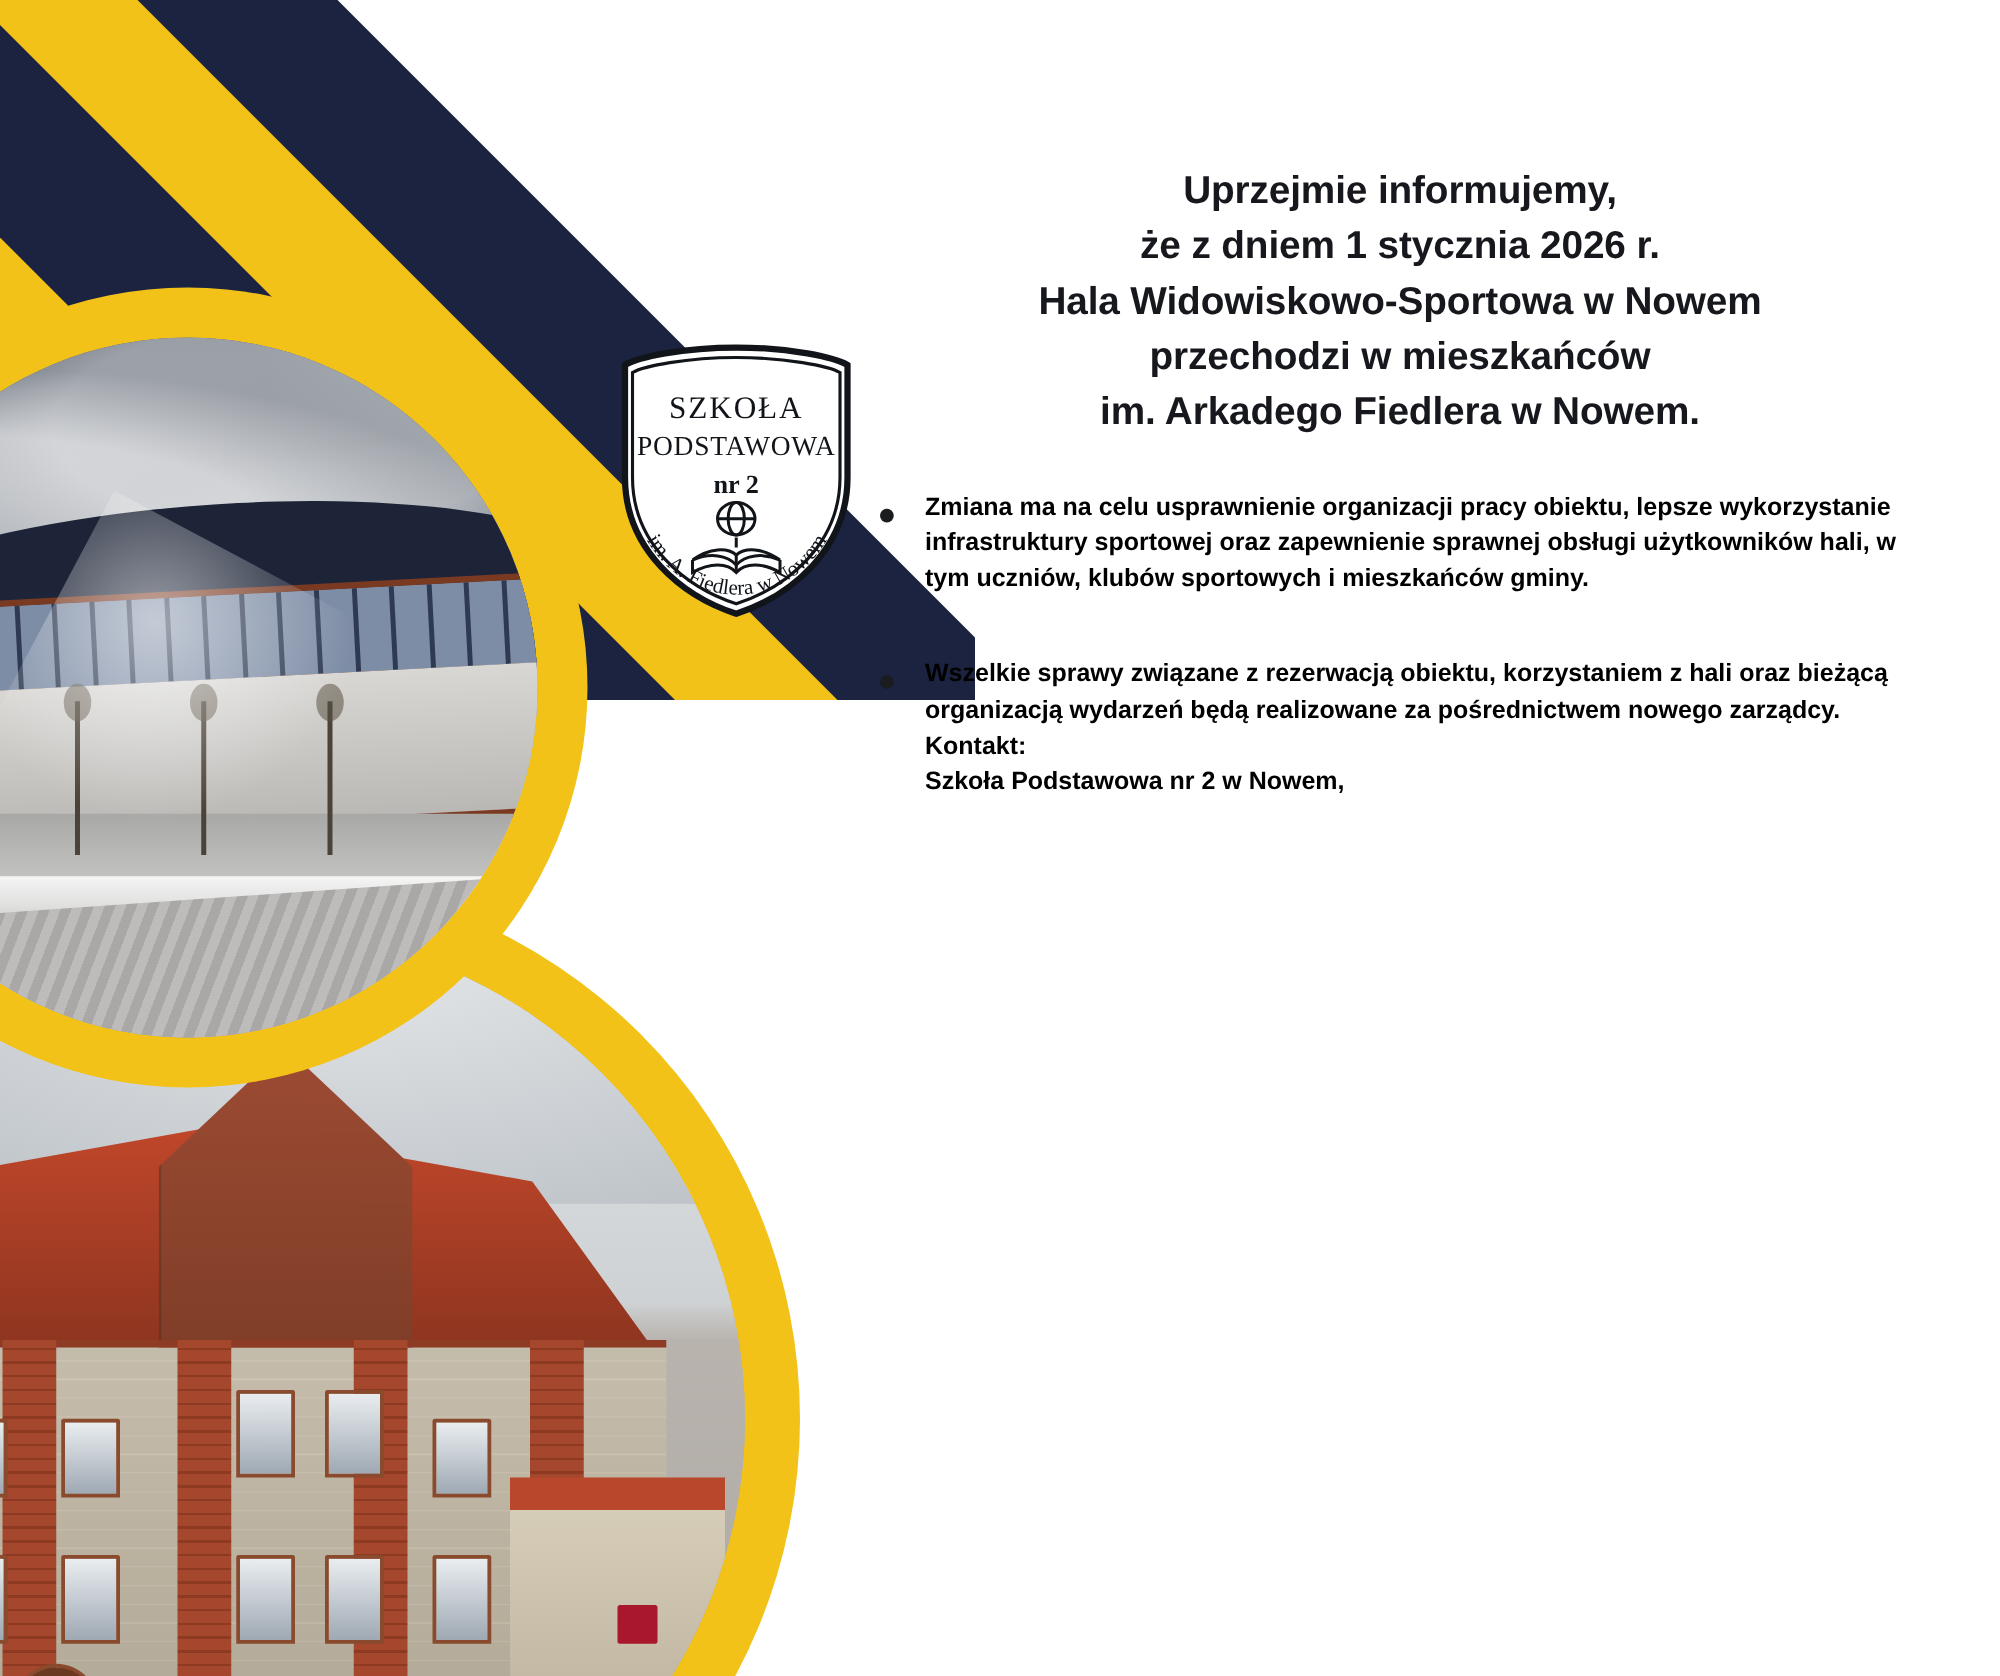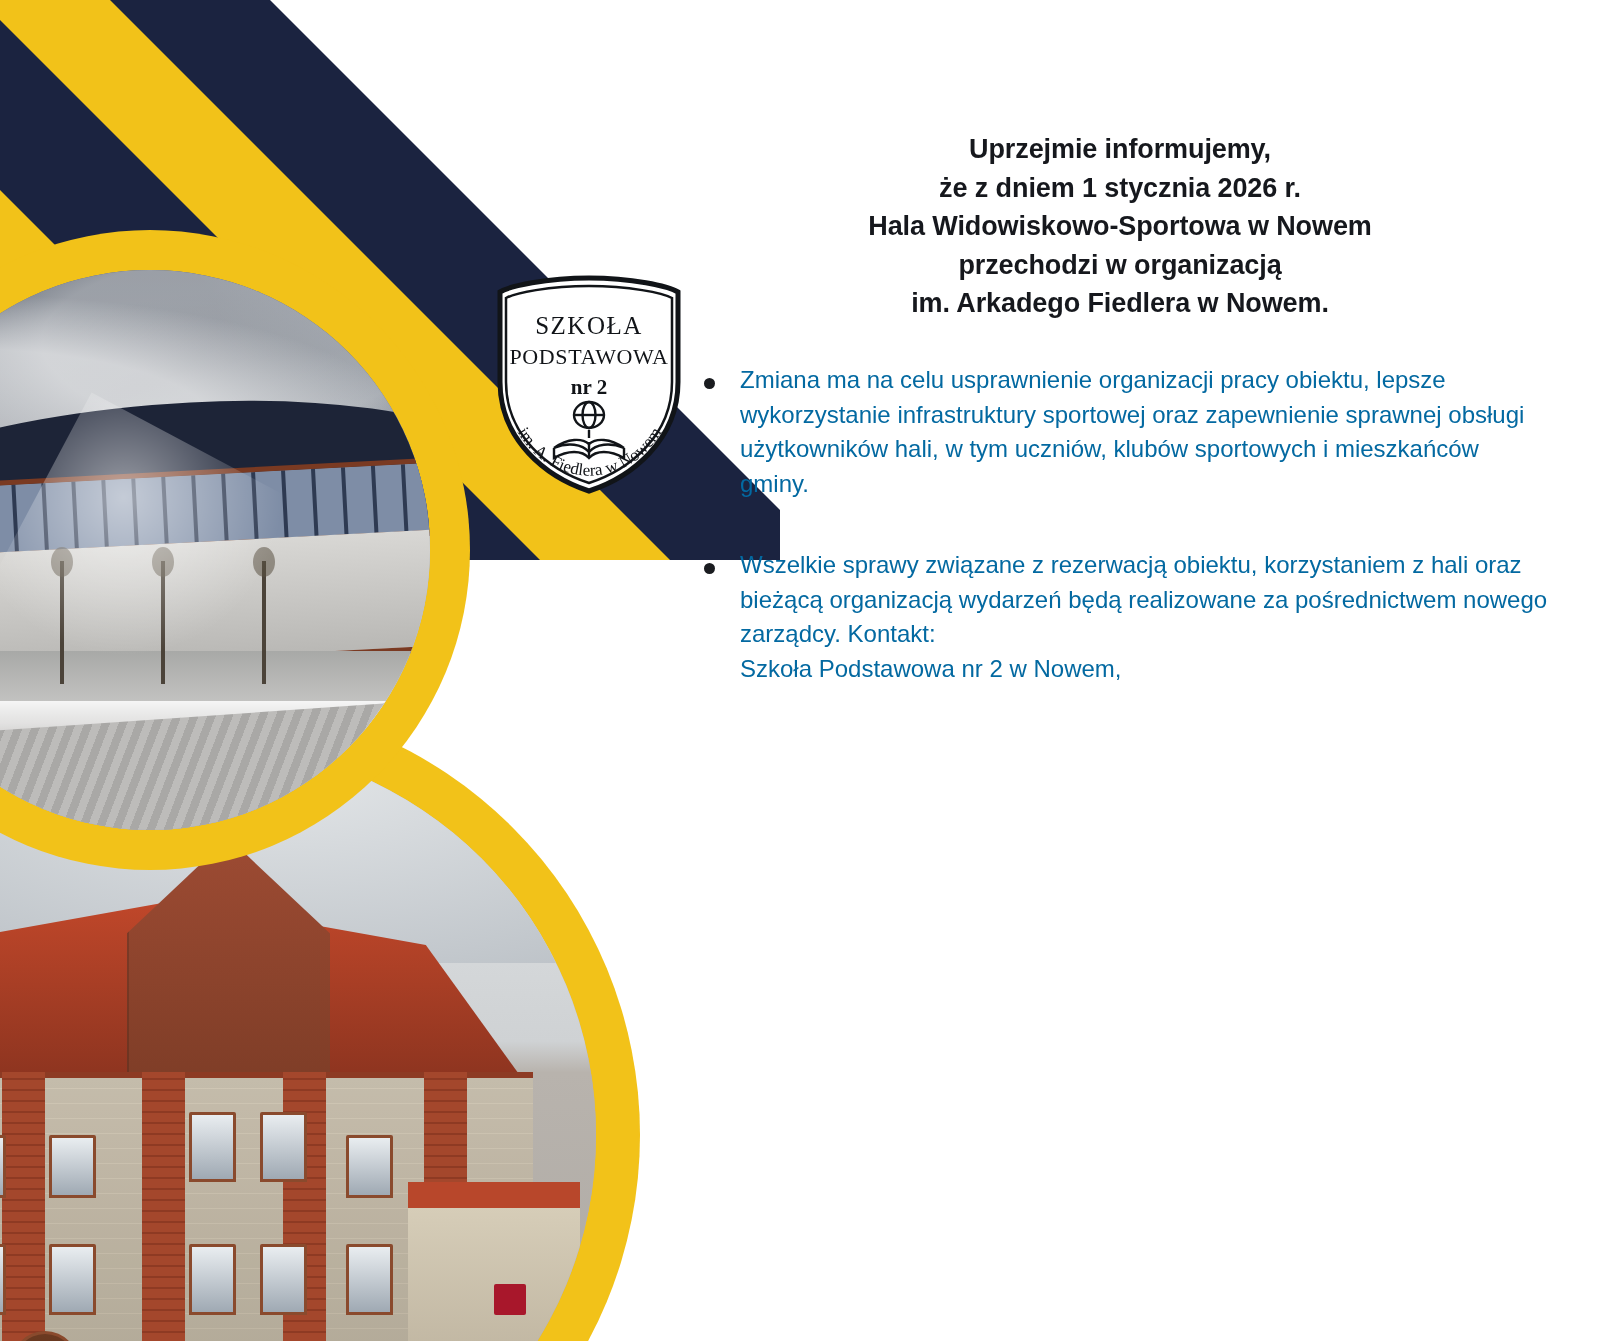--- a/index.html
+++ b/index.html
@@ -251,40 +251,41 @@
   
   .content {
     position: absolute;
     left: 690px;
     top: 130px;
     width: 860px;
   }
   .headline {
     text-align: center;
     font-weight: bold;
-    font-size: 27px;
+    font-size: 31px;
     line-height: 1.43;
     color: #16181d;
     letter-spacing: -0.1px;
     padding: 0 6px;
   }
   .headline div { white-space: nowrap; }
 
   ul.bullets {
     list-style: none;
     margin-top: 40px;
     padding: 0 0 0 8px;
   }
   ul.bullets > li {
     position: relative;
     padding-left: 42px;
     margin-bottom: 47px;
-    font-size: 24px;
+    font-size: 20px;
     line-height: 1.44;
-    color: #0369a1;
+    color: #000000;
+    font-weight: bold;
   }
   ul.bullets > li:last-child { margin-bottom: 0; }
   ul.bullets > li .dot {
     position: absolute;
     left: 6px;
     top: 15px;
     width: 11px;
     height: 11px;
     border-radius: 50%;
     background: #1a1c20;
@@ -381,21 +382,21 @@
       </text>
     </svg>
   </div>
 
   <div class="content">
 
     <div class="headline">
       <div>Uprzejmie informujemy,</div>
       <div>że z dniem 1 stycznia 2026 r.</div>
       <div>Hala Widowiskowo-Sportowa w Nowem</div>
-      <div>przechodzi w organizacją</div>
+      <div>przechodzi w mieszkańców</div>
       <div>im. Arkadego Fiedlera w Nowem.</div>
     </div>
 
     <ul class="bullets">
       <li>
         <span class="dot"></span>
         <span class="para">Zmiana ma na celu usprawnienie organizacji pracy obiektu, lepsze wykorzystanie infrastruktury sportowej oraz zapewnienie sprawnej obsługi użytkowników hali, w tym uczniów, klubów sportowych i mieszkańców gminy.</span>
       </li>
       <li>
         <span class="dot"></span>

